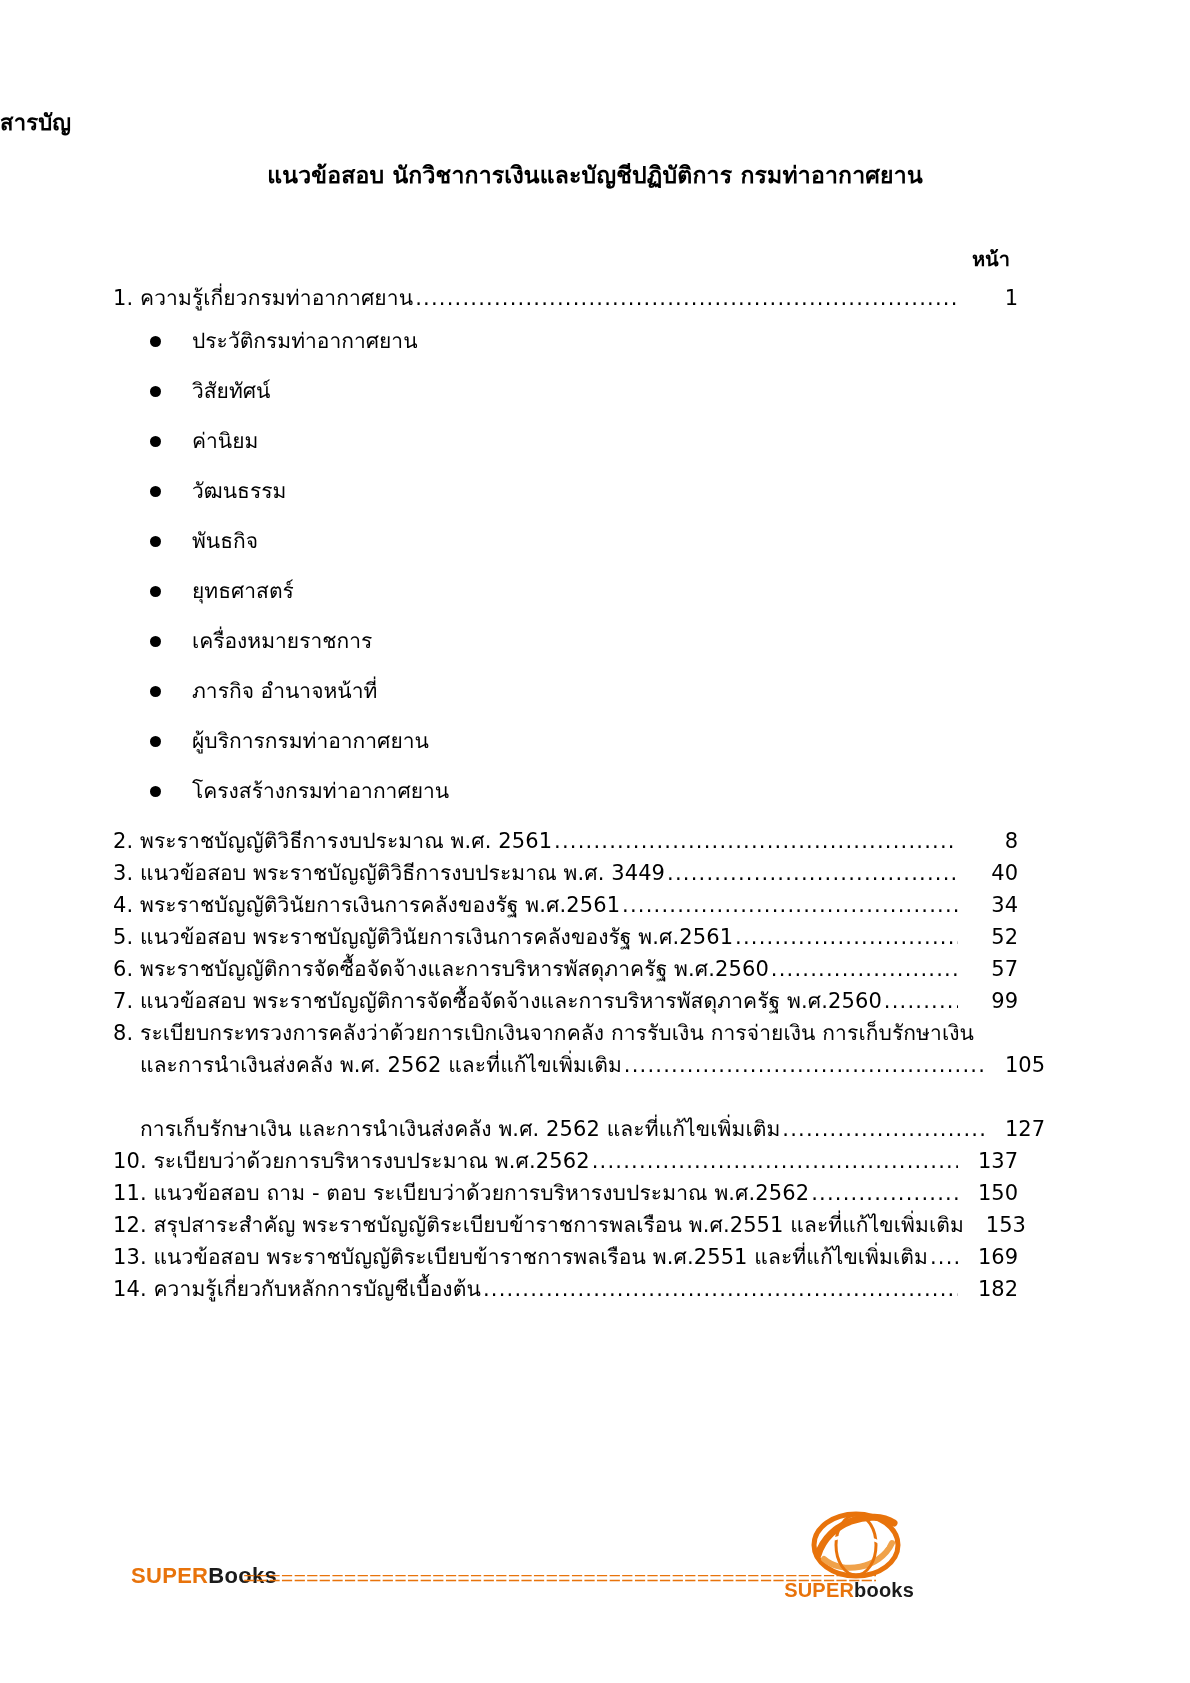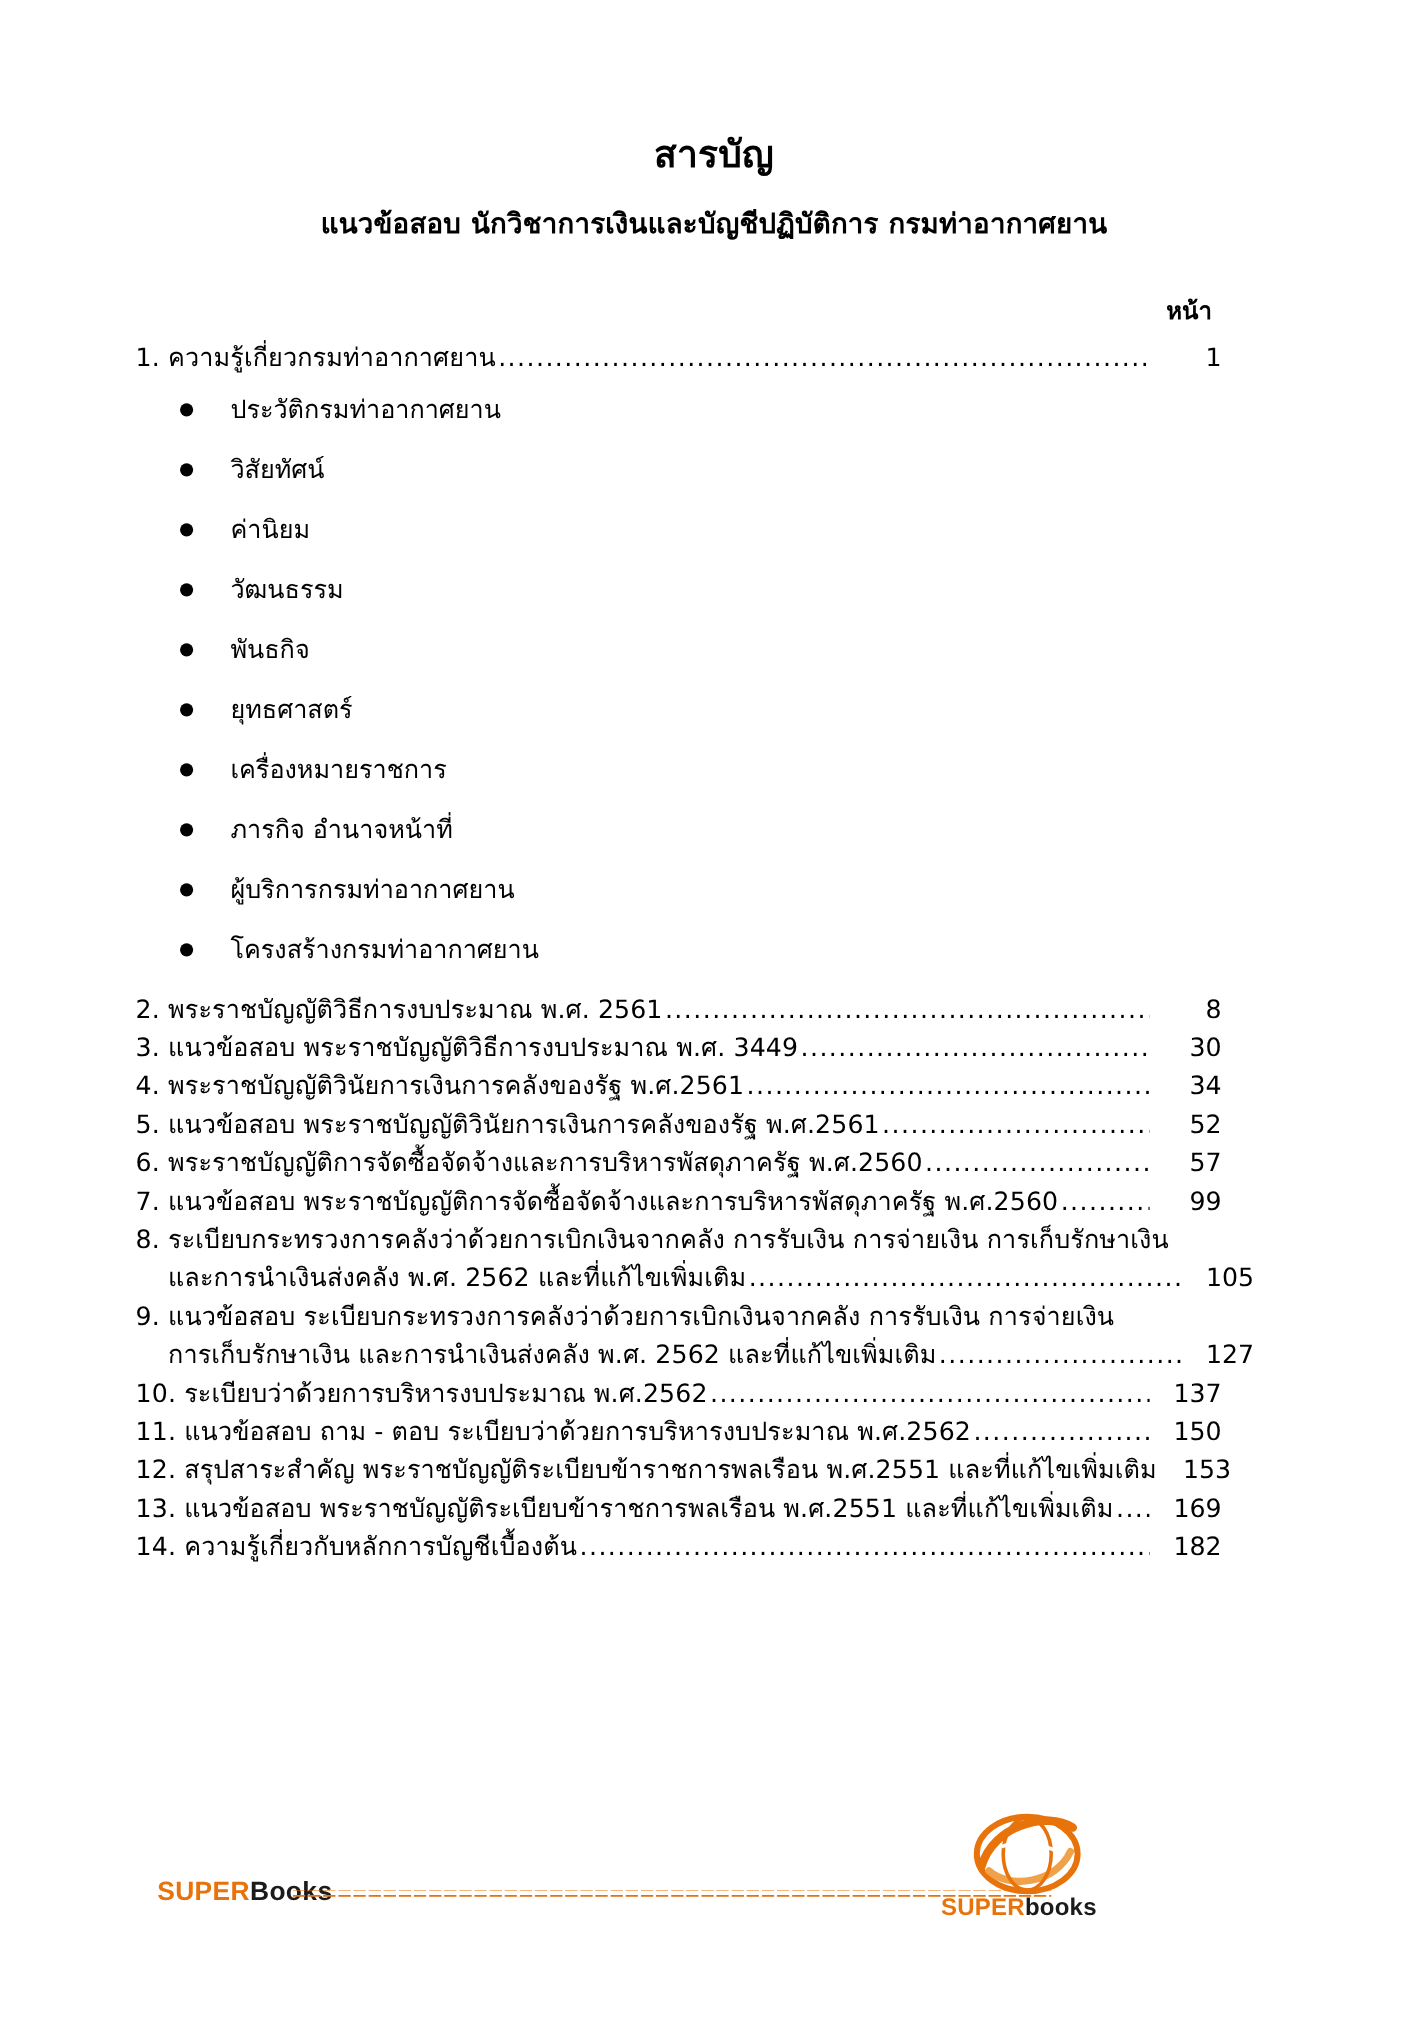--- a/index.html
+++ b/index.html
@@ -20,22 +20,21 @@
     position: absolute;
     left: 0; top: 0;
     width: 1190px;
     height: 1683px;
     box-sizing: border-box;
     padding: 0;
   }
 
   
   .doc-title {
-    text-align: center;
-    font-size: 31px;
+    font-size: 22px;
     font-weight: 700;
     line-height: 1.4;
     margin: 0;
     padding-top: 108px;
     letter-spacing: 0.2px;
   }
   .doc-subtitle {
     text-align: center;
     font-size: 23px;
     font-weight: 700;
@@ -252,21 +251,21 @@
 
     <div class="toc-row">
       <span class="toc-label">2. พระราชบัญญัติวิธีการงบประมาณ พ.ศ. 2561</span>
       <span class="toc-dots"></span>
       <span class="toc-page">8</span>
     </div>
 
     <div class="toc-row">
       <span class="toc-label">3. แนวข้อสอบ พระราชบัญญัติวิธีการงบประมาณ พ.ศ. 3449</span>
       <span class="toc-dots"></span>
-      <span class="toc-page">30</span>
+      <span class="toc-page">40</span>
     </div>
 
     <div class="toc-row">
       <span class="toc-label">4. พระราชบัญญัติวินัยการเงินการคลังของรัฐ พ.ศ.2561</span>
       <span class="toc-dots"></span>
       <span class="toc-page">34</span>
     </div>
 
     <div class="toc-row">
       <span class="toc-label">5. แนวข้อสอบ พระราชบัญญัติวินัยการเงินการคลังของรัฐ พ.ศ.2561</span>
@@ -291,21 +290,20 @@
       <span class="toc-dots"></span>
       <span class="toc-page blank"></span>
     </div>
     <div class="toc-row cont">
       <span class="toc-label">และการนำเงินส่งคลัง พ.ศ. 2562 และที่แก้ไขเพิ่มเติม</span>
       <span class="toc-dots"></span>
       <span class="toc-page">105</span>
     </div>
 
     <div class="toc-row noleader">
-      <span class="toc-label">9. แนวข้อสอบ ระเบียบกระทรวงการคลังว่าด้วยการเบิกเงินจากคลัง การรับเงิน การจ่ายเงิน</span>
       <span class="toc-dots"></span>
       <span class="toc-page blank"></span>
     </div>
     <div class="toc-row cont">
       <span class="toc-label">การเก็บรักษาเงิน และการนำเงินส่งคลัง พ.ศ. 2562 และที่แก้ไขเพิ่มเติม</span>
       <span class="toc-dots"></span>
       <span class="toc-page">127</span>
     </div>
 
     <div class="toc-row">

